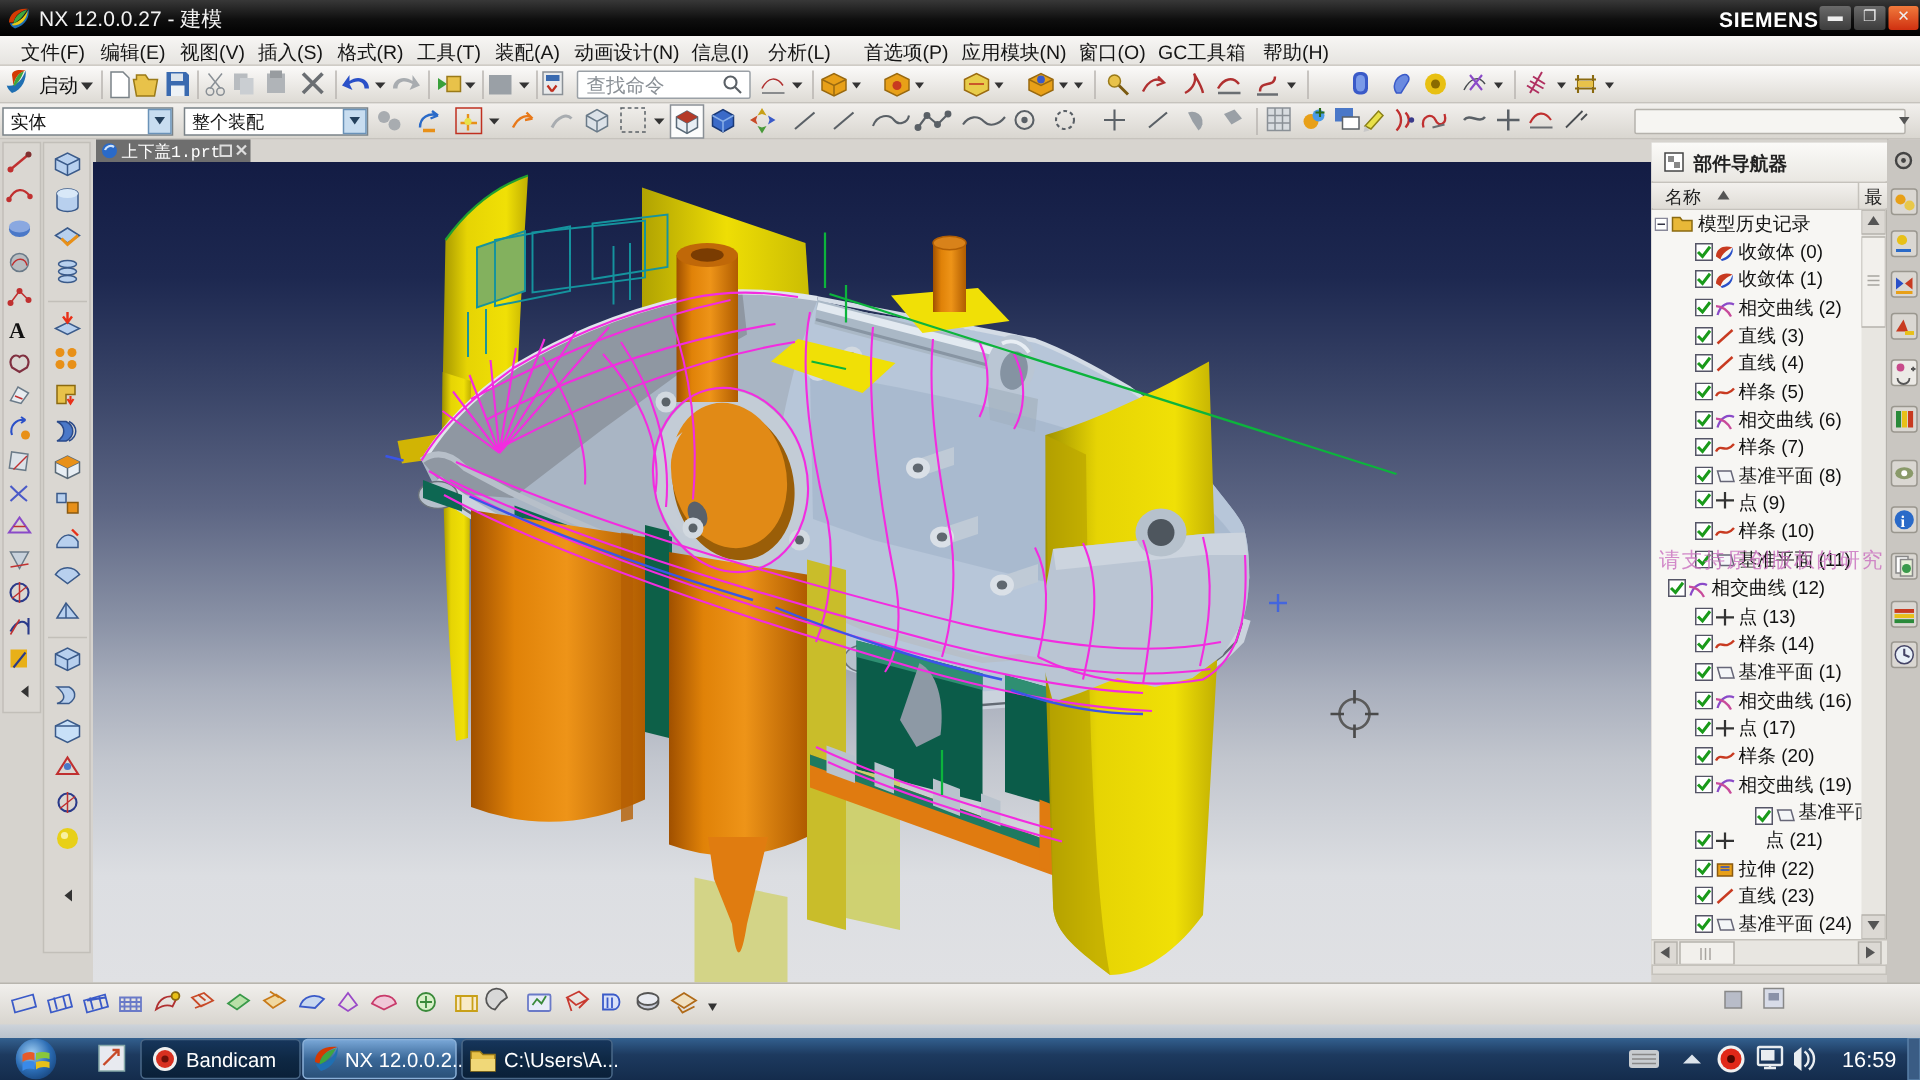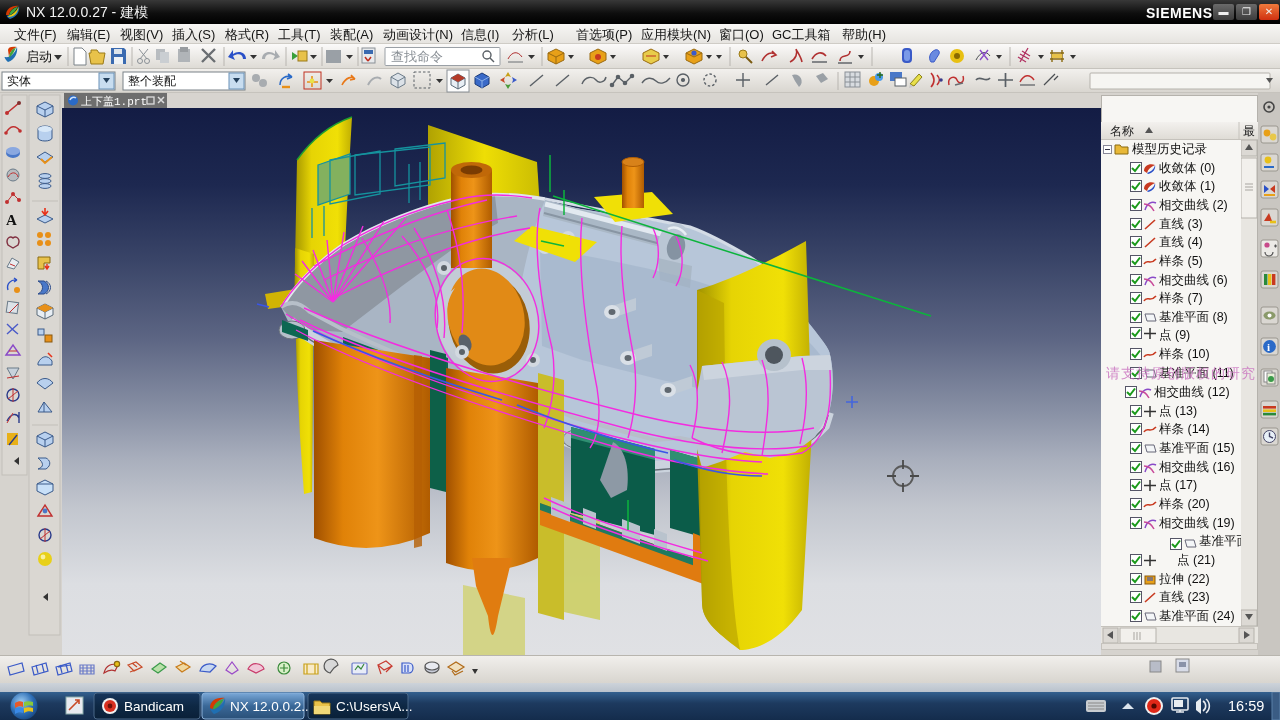--- a/index.html
+++ b/index.html
@@ -721,20 +721,28 @@
     <path d="M790,288 L790,300 M784,294 L796,294" stroke="#4466dd" stroke-width="1.6"></path>
 
     <g stroke="#4a4a4a" stroke-width="1.8" fill="none">
       <circle cx="841" cy="368" r="10" stroke="#5a5a5a"></circle>
       <path d="M841,352 L841,361 M841,375 L841,384 M825,368 L834,368 M848,368 L857,368"></path>
     </g>
   </svg>
   </div>
 
   <div class="abs" id="rpanel"></div>
+  <div class="abs" style="left:1101px;top:95px;width:157px;height:27px;background:linear-gradient(#fbfaf8,#e9e7e2);border-bottom:1px solid #c5c2bc;">
+    <svg width="157" height="27">
+        <rect x="9" y="7" width="12" height="12" fill="#fff" stroke="#444"></rect>
+        <rect x="11" y="9" width="4" height="4" fill="#888"></rect>
+        <rect x="15" y="13" width="4" height="4" fill="#888"></rect>
+    <text x="28" y="18" font-size="12.5" font-weight="bold" fill="#222" font-family="Liberation Sans">部件导航器</text>
+      </svg>
+  </div>
   <div class="abs" style="left:1101px;top:122px;width:157px;height:18px;background:linear-gradient(#f3f1ee,#dfdcd6);border-bottom:1px solid #c5c2bc;">
     <svg width="157" height="18">
         <text x="9" y="13" font-size="12" fill="#222" font-family="Liberation Sans">名称</text>
     <path d="M44,11 l8,0 -4,-6 z" fill="#555"></path>
     <line x1="138" y1="0" x2="138" y2="18" stroke="#c5c2bc"></line>
     <text x="142" y="13" font-size="12" fill="#222" font-family="Liberation Sans">最</text>
       </svg>
   </div>
   <div class="abs" id="tree" style="left:1101px;top:140px;width:140px;height:486px;background:#f7f6f3;overflow:hidden;">
       <div style="position:relative;width:140px;height:486px;font-size:12.5px;color:#111;">
@@ -877,21 +885,21 @@
           <svg width="12" height="12" viewBox="0 0 12 12">
             <rect x="0.5" y="0.5" width="11" height="11" fill="#fff" stroke="#556"></rect>
             <path d="M2,6 L5,9 L10,2.5" stroke="#1a9a1a" stroke-width="2" fill="none"></path>
           </svg>
           <span style="width:1px"></span>
           <svg width="14" height="13" viewBox="0 0 14 13">
             <path d="M2,3 h9 l2,7 h-9 z" fill="#f4f6f8" stroke="#667"></path>
           </svg>
           <span style="margin-left:2px">基准平面 (11)</span>
         </div>
-<div style="position:absolute;left:24px;top:243px;height:18px;display:flex;align-items:center;white-space:nowrap;text-align:center;">
+<div style="position:absolute;left:11px;top:243px;height:18px;display:flex;align-items:center;white-space:nowrap;text-align:center;">
           <svg width="12" height="12" viewBox="0 0 12 12">
             <rect x="0.5" y="0.5" width="11" height="11" fill="#fff" stroke="#556"></rect>
             <path d="M2,6 L5,9 L10,2.5" stroke="#1a9a1a" stroke-width="2" fill="none"></path>
           </svg>
           <span style="width:1px"></span>
           <svg width="14" height="13" viewBox="0 0 14 13">
             <path d="M2,11 C4,4 9,2 13,4" stroke="#8a4ac8" fill="none" stroke-width="1.5"></path>
             <path d="M1,5 C5,5 9,8 11,12" stroke="#c84a9a" fill="none" stroke-width="1.5"></path>
           </svg>
           <span style="margin-left:2px">相交曲线 (12)</span>
@@ -920,21 +928,21 @@
         </div>
 <div style="position:absolute;left:29px;top:299px;height:18px;display:flex;align-items:center;white-space:nowrap;">
           <svg width="12" height="12" viewBox="0 0 12 12">
             <rect x="0.5" y="0.5" width="11" height="11" fill="#fff" stroke="#556"></rect>
             <path d="M2,6 L5,9 L10,2.5" stroke="#1a9a1a" stroke-width="2" fill="none"></path>
           </svg>
           <span style="width:1px"></span>
           <svg width="14" height="13" viewBox="0 0 14 13">
             <path d="M2,3 h9 l2,7 h-9 z" fill="#f4f6f8" stroke="#667"></path>
           </svg>
-          <span style="margin-left:2px">基准平面 (15)</span>
+          <span style="margin-left:2px">基准平面 (1)</span>
         </div>
 <div style="position:absolute;left:29px;top:318px;height:18px;display:flex;align-items:center;white-space:nowrap;">
           <svg width="12" height="12" viewBox="0 0 12 12">
             <rect x="0.5" y="0.5" width="11" height="11" fill="#fff" stroke="#556"></rect>
             <path d="M2,6 L5,9 L10,2.5" stroke="#1a9a1a" stroke-width="2" fill="none"></path>
           </svg>
           <span style="width:1px"></span>
           <svg width="14" height="13" viewBox="0 0 14 13">
             <path d="M2,11 C4,4 9,2 13,4" stroke="#8a4ac8" fill="none" stroke-width="1.5"></path>
             <path d="M1,5 C5,5 9,8 11,12" stroke="#c84a9a" fill="none" stroke-width="1.5"></path>

